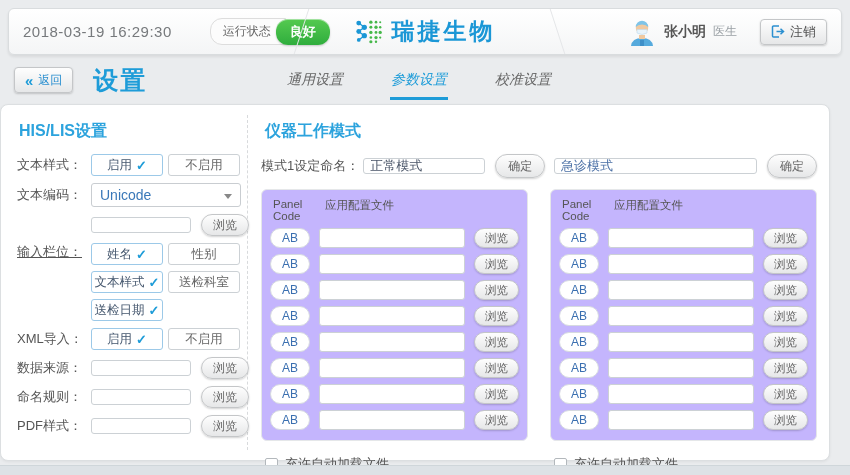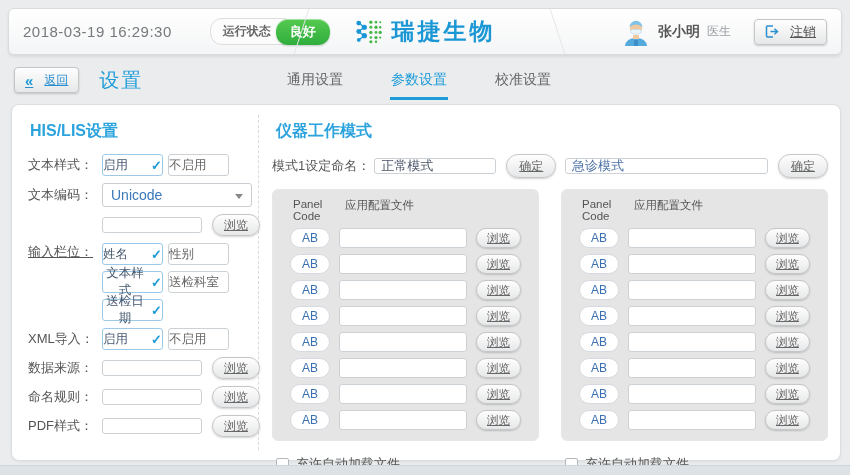--- a/index.html
+++ b/index.html
@@ -20,69 +20,68 @@
     box-shadow:0 2px 3px rgba(0,0,0,.08);
     display:flex; align-items:center;
   }
   .notch { position:absolute; top:0; bottom:0; width:1px; background:#e4e6e8; }
   .notch.n1 { left:292px; transform:skewX(-18deg); }
   .notch.n2 { left:548px; transform:skewX(18deg); }
   .datetime { margin-left:14px; font-size:15px; color:#76797c; letter-spacing:.5px; }
   .status-group { display:flex; align-items:center; margin-left:38px; }
   .status-label {
     font-size:12px; color:#666; background:#fcfcfc; border:1px solid #ddd;
-    border-radius:12px 0 0 12px; padding:4px 14px 4px 12px;font-weight:bold;
+    border-radius:12px 0 0 12px; padding:4px 14px 4px 12px;
   }
   .status-badge {
     margin-left:-10px; font-size:13px; color:#fff; font-weight:bold;
     background:linear-gradient(#55ca50,#2fad3d);
     border-radius:12px; padding:4px 14px;
     box-shadow:inset 0 1px 0 rgba(255,255,255,.45), 0 1px 2px rgba(0,0,0,.2);
   }
   .brand { position:absolute; left:0; right:0; top:0; bottom:0; display:flex; align-items:center; justify-content:center; gap:9px; pointer-events:none; }
   .brand-text { font-size:23px; font-weight:bold; color:#1b97d6; letter-spacing:3px; }
   .user-area { margin-left:auto; display:flex; align-items:center; padding-right:14px; gap:9px; }
   .user-name { font-size:14px; color:#555;font-weight:bold; }
   .user-role { font-size:12px; color:#9aa0a5; margin-left:-2px; }
   .btn {
-    display:inline-flex; align-items:center; justify-content:center; gap:11px;
+    display:inline-flex; align-items:center; justify-content:center; gap:5px;
     background:linear-gradient(#fefefe,#e6e7e8);
     border:1px solid #c4c6c8; color:#666; cursor:pointer;
     box-shadow:0 1px 2px rgba(0,0,0,.18);
-    text-decoration:underline;
   }
   .logout-btn { height:26px; padding:0 10px; border-radius:4px; font-size:13px; margin-left:14px; color:#555; }
 
   
   .nav-row { position:absolute; left:8px; top:60px; width:834px; height:40px; display:flex; align-items:center; }
   .back-btn { height:26px; padding:0 10px; border-radius:4px; font-size:12px; color:#2a8fd0; margin-left:6px; }
   .back-arrows { color:#1e9cd8; font-size:15px; font-weight:bold; }
-  .page-title { color:#1e9cd8; font-size:20px; font-weight:normal; margin-left:20px; letter-spacing:2px; }
-  .tabs { position:absolute; left:278px; bottom:0; display:flex; gap:46px; align-items:flex-end; }
+  .page-title { color:#1e9cd8; font-size:25px; font-weight:bold; margin-left:20px; letter-spacing:2px; }
+  .tabs { position:absolute; left:278px; bottom:0; display:flex; gap:46px; align-items:flex-end;font-style:italic; }
   .tab { font-size:14px; color:#666; padding:0 1px 8px; cursor:pointer; border-bottom:3px solid transparent; }
   .tab.active { color:#1e9cd8; border-bottom-color:#1e9cd8; }
 
   
   .main {
-    position:absolute; left:11px; top:104px; width:830px; height:357px;
+    position:absolute; left:0; top:104px; width:830px; height:357px;
     background:#fff; border:1px solid #dcdfe1; border-radius:8px;
     box-shadow:0 1px 3px rgba(0,0,0,.06);
   }
   .v-divider { position:absolute; left:246px; top:10px; bottom:10px; border-left:1px dashed #d8dadc; }
   .section-title { color:#2ca3dd; font-size:16px; font-weight:bold; }
 
   
   .his-panel { position:absolute; left:16px; top:14px; width:224px; }
   .his-panel .section-title { margin:2px 0 12px 2px; }
   .frow { display:flex; align-items:center; margin-bottom:7px; }
   .flabel { width:74px; font-size:13px; color:#555; flex-shrink:0; }
   .tbtn {
-    width:61px; height:22px; border:1px solid #ccd1d5; border-radius:3px;
+    width:72px; height:22px; border:1px solid #ccd1d5; border-radius:3px;
     background:#fff; font-size:12.5px; color:#666; cursor:pointer;
-    display:inline-flex; align-items:center; justify-content:space-between; gap:4px;
+    display:inline-flex; align-items:center; justify-content:center; gap:4px;
   }
   .tbtn.sel { border-color:#9cc9e8; color:#45576e; }
   .tbtn + .tbtn { margin-left:5px; }
   .check { color:#1e9cd8; font-weight:bold; font-size:13px; }
   .opt-stack { display:flex; flex-direction:column; gap:6px; }
   .opt-line { display:flex; }
   .fake-select {
     width:164px; height:24px; border:1px solid #c9cdd1; border-radius:3px; background:#fff;
     display:flex; align-items:center; padding:0 8px; font-size:14px; color:#3a78b8;
     position:relative; cursor:pointer;
@@ -100,22 +99,22 @@
   .mode-panel { position:absolute; left:260px; top:14px; right:12px; }
   .mode-panel .section-title { margin:2px 0 12px 4px; }
   .mode-cols { display:flex; gap:22px; }
   .mode-col { flex:1; min-width:0; }
   .mode-head { display:flex; align-items:center; }
   .mode-head .mlabel { font-size:13px; color:#555; flex-shrink:0; }
   .mode-name-input { width:122px; margin-left:4px; flex:1; }
   .confirm-btn { height:24px; padding:0 12px; border-radius:12px; font-size:12px; margin-left:10px; flex-shrink:0; }
   .col2 .mode-name-input { color:#4a6fa5; }
   .sub-panel {
-    margin-top:11px; background:#e5e5e5; border:1px solid #e5e7e9; border-radius:6px;
-    padding:8px 17px 10px;
+    margin-top:11px; background:#c4b5fd; border:1px solid #e5e7e9; border-radius:6px;
+    padding:8px 8px 10px;
   }
   .sub-head { display:flex; font-size:11.5px; color:#555; padding-left:3px; margin-bottom:2px; }
   .sub-head .code-h { width:52px; flex-shrink:0; }
   .ab-row { display:flex; align-items:center; margin-top:6px; }
   .code-box {
     width:40px; height:20px; background:#fff; border:1px solid #d6dae0; border-radius:10px;
     color:#3a6fb0; font-size:12px; display:flex; align-items:center; justify-content:center; flex-shrink:0;
   }
   .file-input { flex:1; height:20px; margin-left:9px; min-width:0; }
   .browse-sm { height:20px; padding:0 10px; border-radius:10px; font-size:11.5px; margin-left:9px; flex-shrink:0; }

